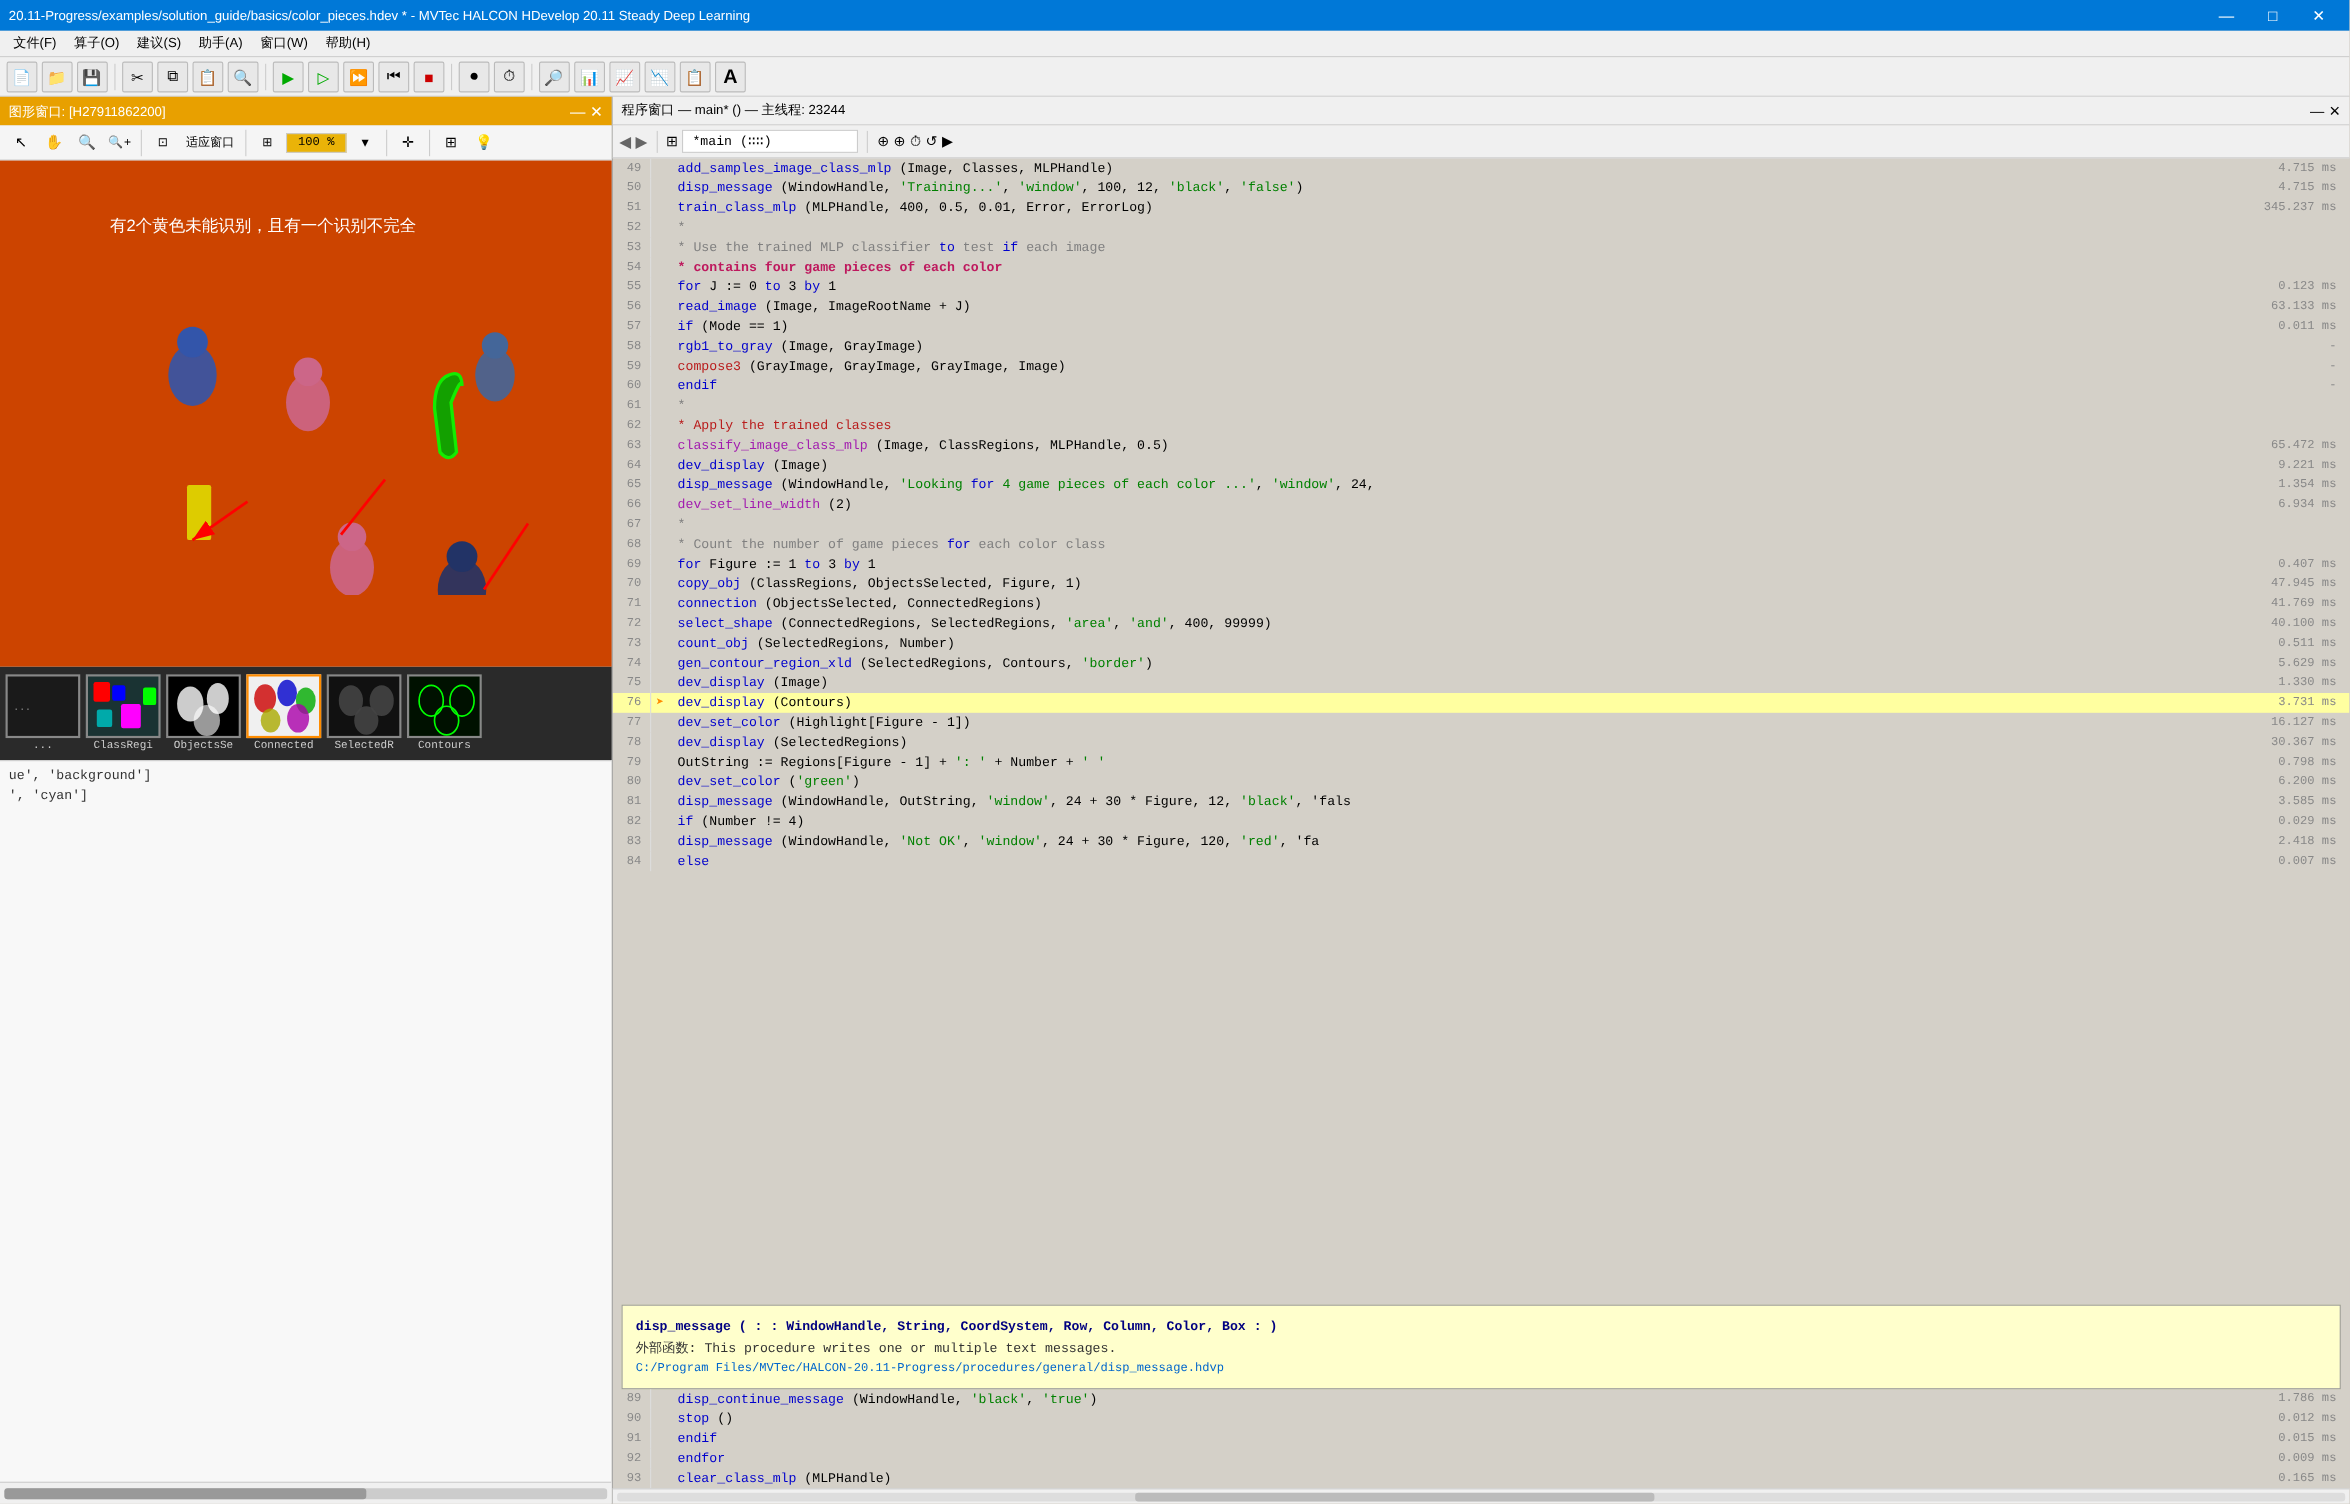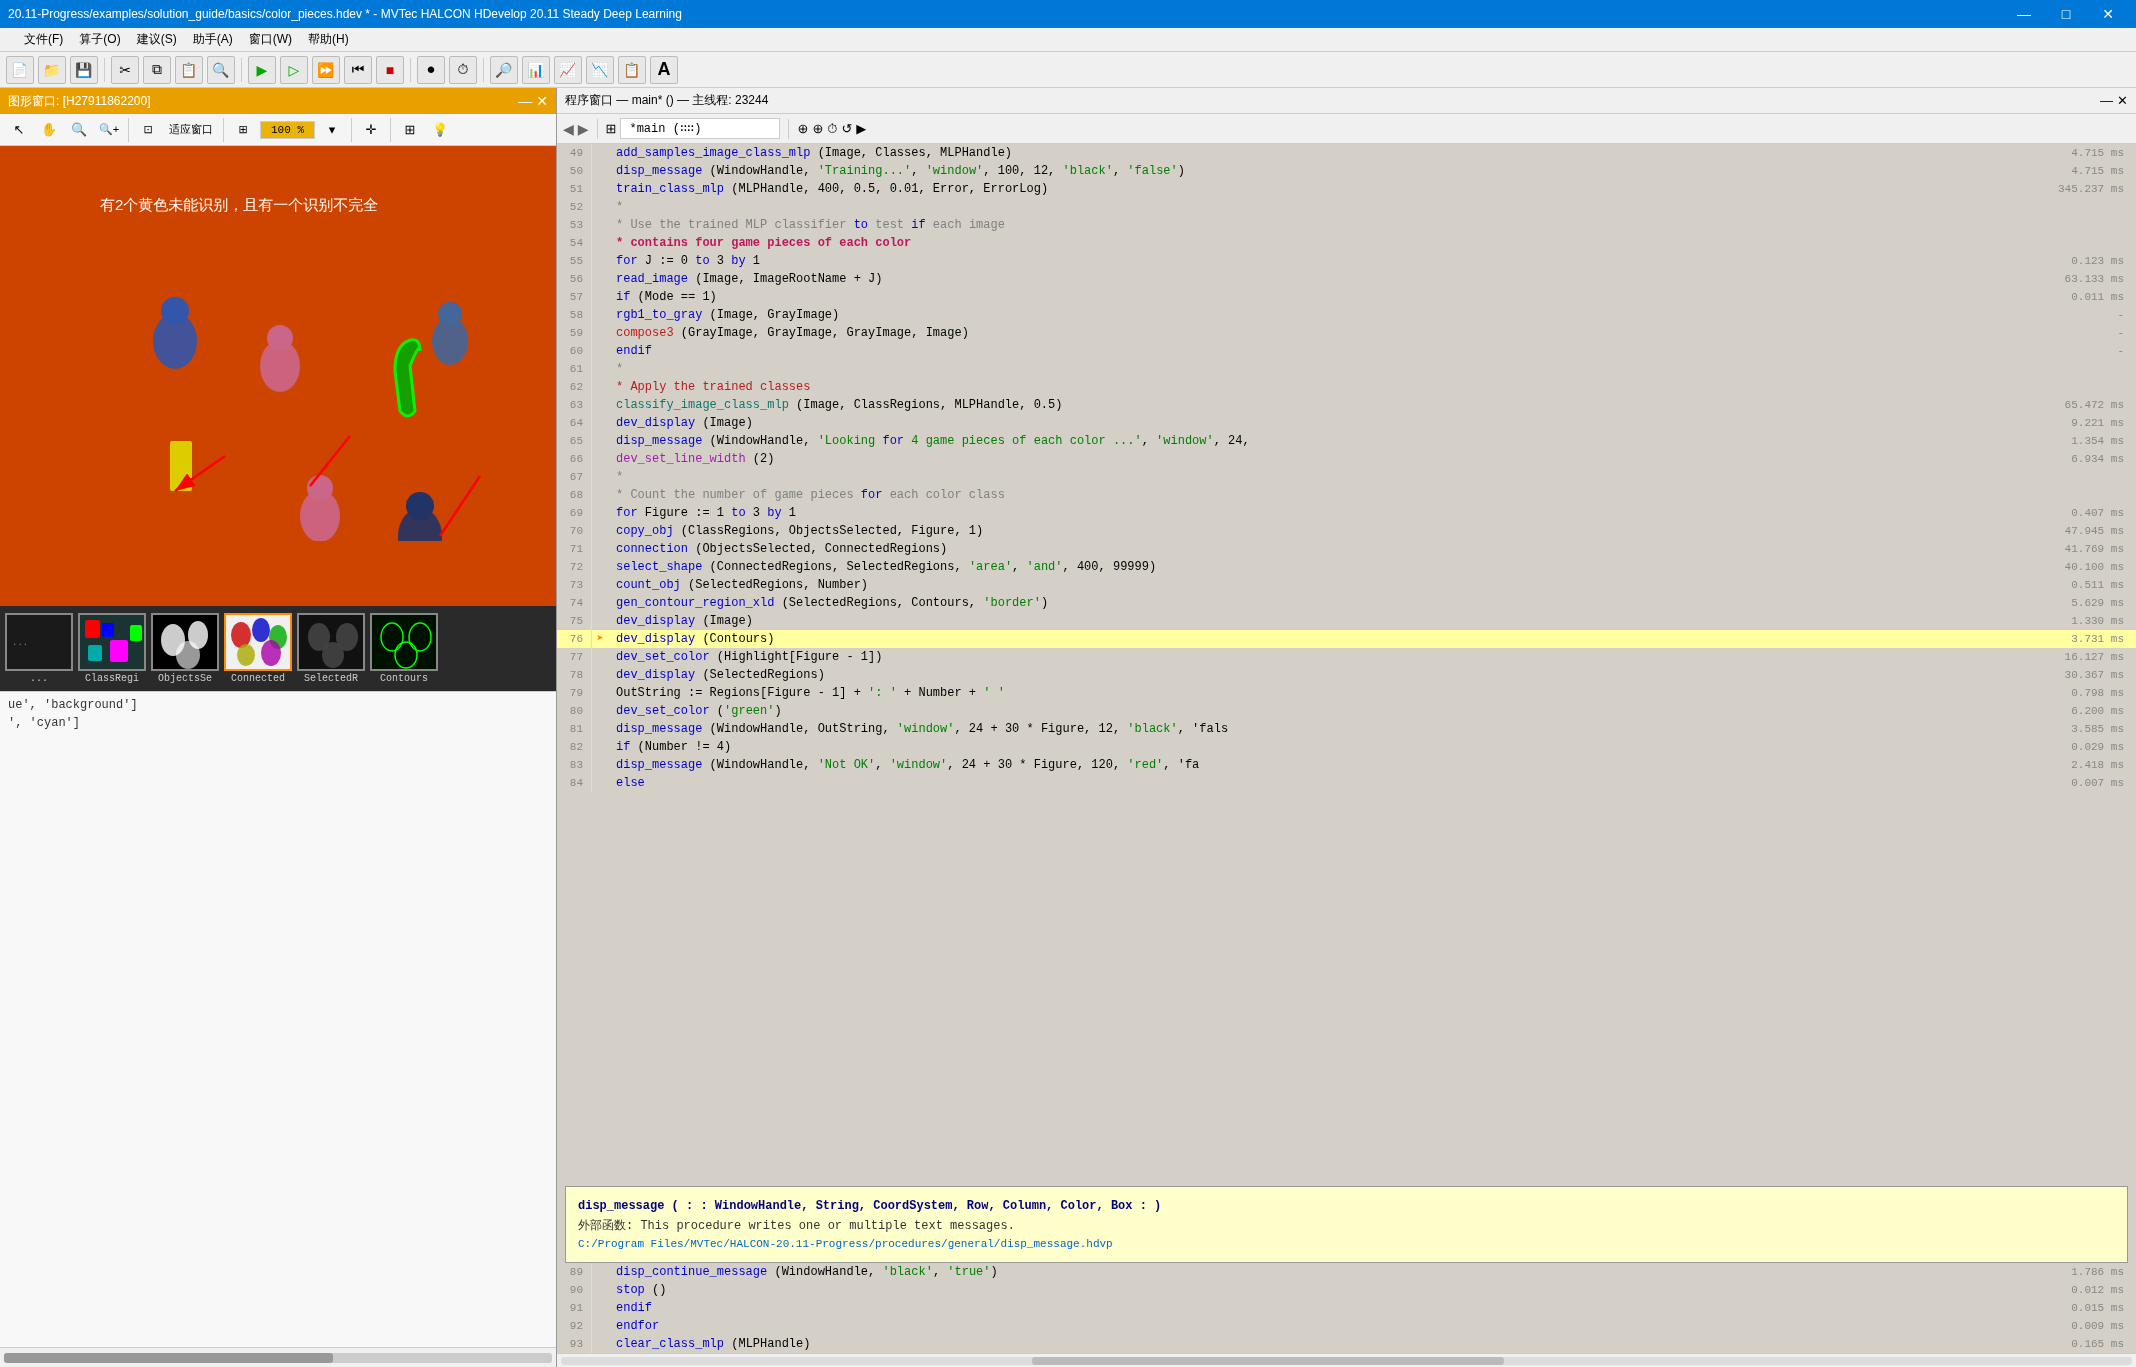--- a/index.html
+++ b/index.html
@@ -22,21 +22,21 @@
       width: 40px; height: 22px;
       background: transparent; border: none;
       color: white; font-size: 14px; cursor: pointer;
       display: flex; align-items: center; justify-content: center;
     }
 
     
     .menu-bar {
       background: #f0f0f0;
       border-bottom: 1px solid #ccc;
-      padding: 2px 16px;
+      padding: 2px 4px;
       display: flex;
       align-items: center;
       height: 24px;
       font-family: 'Segoe UI', sans-serif;
       font-size: 12px;
     }
     .menu-item {
       padding: 2px 8px;
       cursor: pointer;
     }
@@ -595,21 +595,21 @@
           </div>
           <div class="code-line">
             <span class="line-num">62</span>
             <span class="line-arrow"></span>
             <span class="line-content"><span style="color:#b91c1c;">        * Apply the trained classes</span></span>
             <span class="line-time"></span>
           </div>
           <div class="code-line">
             <span class="line-num">63</span>
             <span class="line-arrow"></span>
-            <span class="line-content">        <span style="color:#0f766e;">classify_image_class_mlp</span> (Image, ClassRegions, MLPHandle, 0.5)</span>
+            <span class="line-content">        <span style="color:#a21caf;">classify_image_class_mlp</span> (Image, ClassRegions, MLPHandle, 0.5)</span>
             <span class="line-time">65.472 ms</span>
           </div>
           <div class="code-line">
             <span class="line-num">64</span>
             <span class="line-arrow"></span>
             <span class="line-content">        <span style="color:#0000cc;">dev_display</span> (Image)</span>
             <span class="line-time">9.221 ms</span>
           </div>
           <div class="code-line">
             <span class="line-num">65</span>

